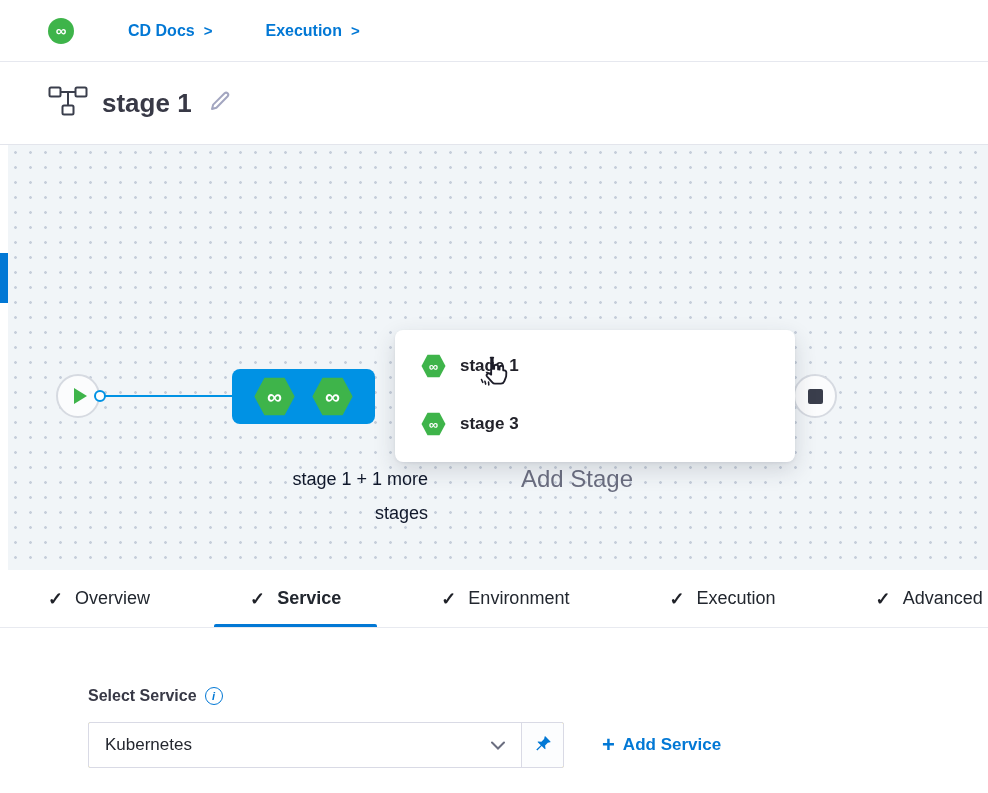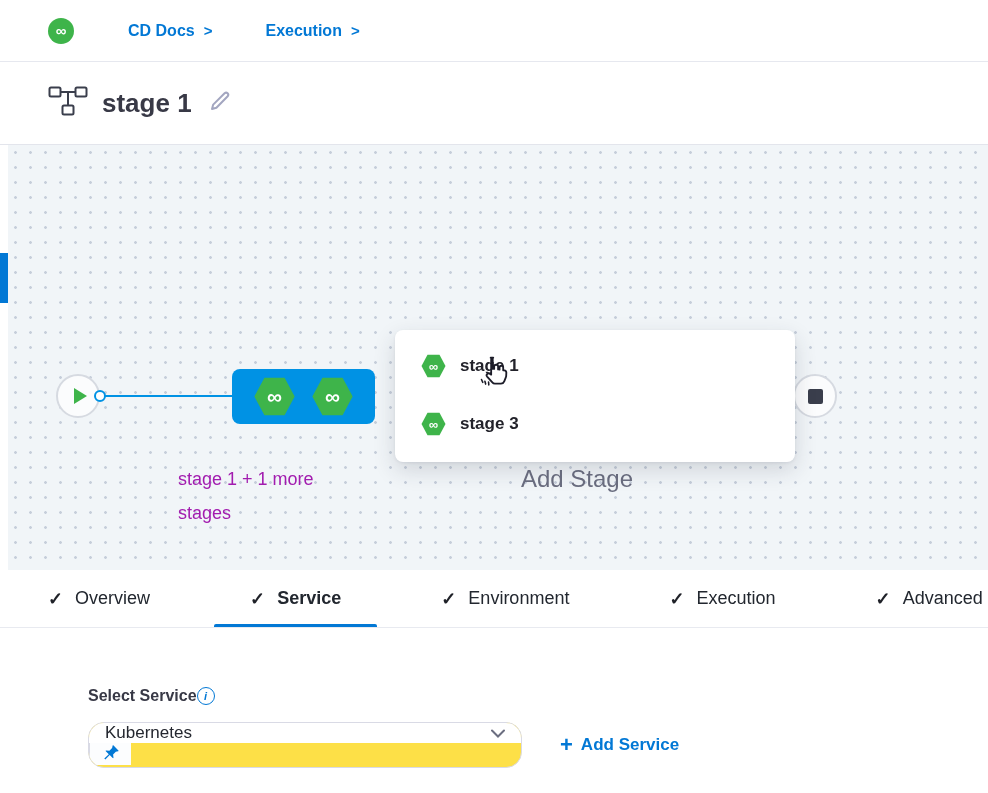--- a/index.html
+++ b/index.html
@@ -63,22 +63,22 @@
   }
   .hex {
     background:#3eb44a; display:flex; align-items:center; justify-content:center;
     color:#fff; font-weight:bold;
     clip-path:polygon(26% 3%, 74% 3%, 98% 50%, 74% 97%, 26% 97%, 2% 50%);
   }
   .hex.big { width:42px; height:40px; font-size:21px; }
   .hex.small { width:25px; height:24px; font-size:13px; }
 
   .stage-label {
-    position:absolute; left:178px; top:317px; width:250px; text-align:left;
-    font-size:18px; line-height:34px; color:#a21caf;
+    position:absolute; left:178px; top:317px; width:250px; text-align:right;
+    font-size:18px; line-height:34px; color:#0f172a;
   }
 
   .end-node {
     position:absolute; left:793px; top:229px; width:44px; height:44px;
     border-radius:50%; background:#fbfcfd; border:2px solid #d6dae1;
     display:flex; align-items:center; justify-content:center; z-index:1; cursor:pointer;
   }
   .stop-square { width:15px; height:15px; background:#3a3e4c; border-radius:2px; }
 
   .add-stage-label {
@@ -108,31 +108,31 @@
   }
   .tab .check { font-size:18px; font-weight:700; color:#1f2128; }
   .tab.active { font-weight:700; }
   .tab.active::after {
     content:""; position:absolute; left:0; right:0; bottom:0; height:3px;
     background:#0278d5; border-radius:2px 2px 0 0;
   }
 
   
   .bottom-panel { padding:58px 0 0 88px; background:#fff; }
-  .field-label-row { display:flex; align-items:center; margin-bottom:16px; }
+  .field-label-row { display:flex; align-items:center; gap:8px; margin-bottom:16px; }
   .field-label { font-size:16px; font-weight:600; color:#383946; line-height:20px; }
   .info-icon {
     width:18px; height:18px; border:1.5px solid #0278d5; border-radius:50%;
     color:#0278d5; font-size:11px; font-weight:700; font-style:italic;
     display:flex; align-items:center; justify-content:center; cursor:pointer;
   }
   .controls-row { display:flex; align-items:center; }
   .select-group {
-    display:flex; height:46px; border:1px solid #d9dae5; border-radius:16px;
-    overflow:hidden; background:#fde047;flex-direction:column;
+    display:flex; height:46px; border:1px solid #d9dae5; border-radius:2px;
+    overflow:hidden; background:#fde047;
   }
   .select-box {
     width:432px; display:flex; align-items:center; justify-content:space-between;
     padding:0 16px; cursor:pointer; background:#fff;
   }
   .select-value { font-size:17px; color:#24272f; }
   .pin-btn {
     width:42px; border-left:1px solid #d9dae5; background:#fcfdfe;
     display:flex; align-items:center; justify-content:center; cursor:pointer;
   }

